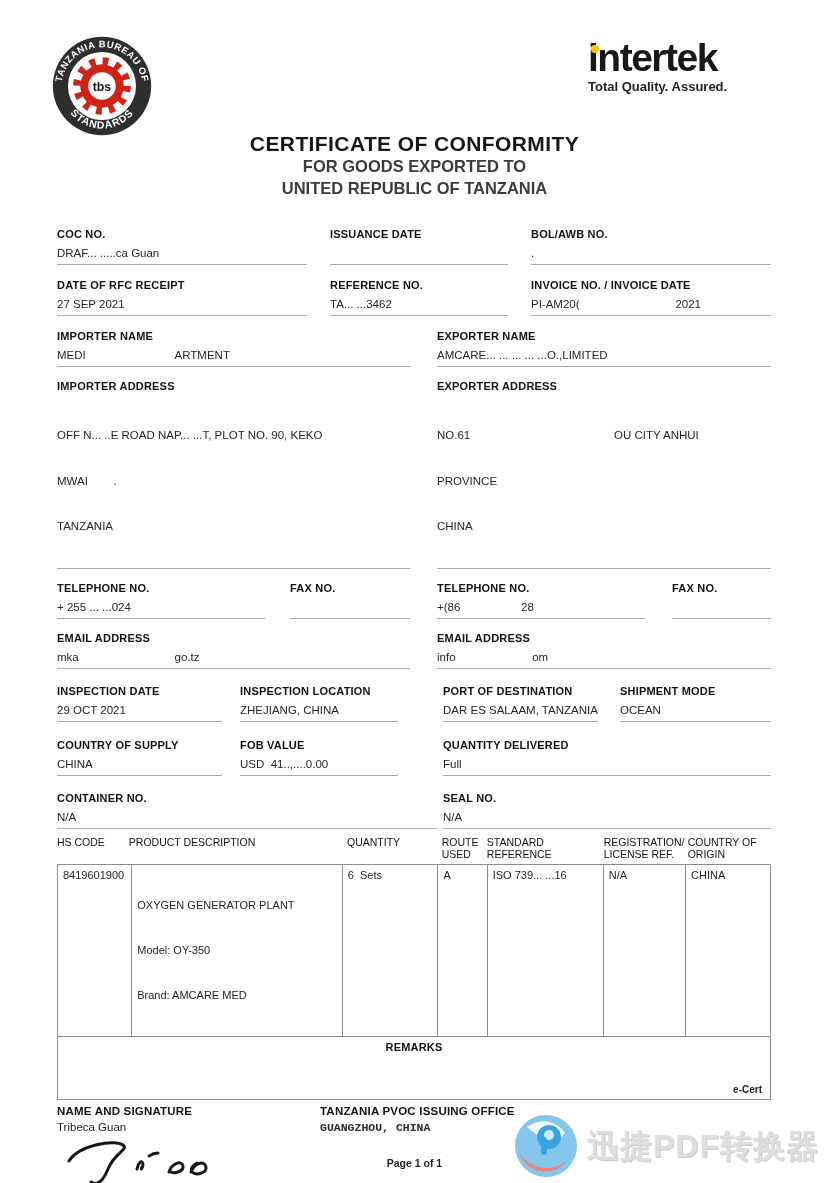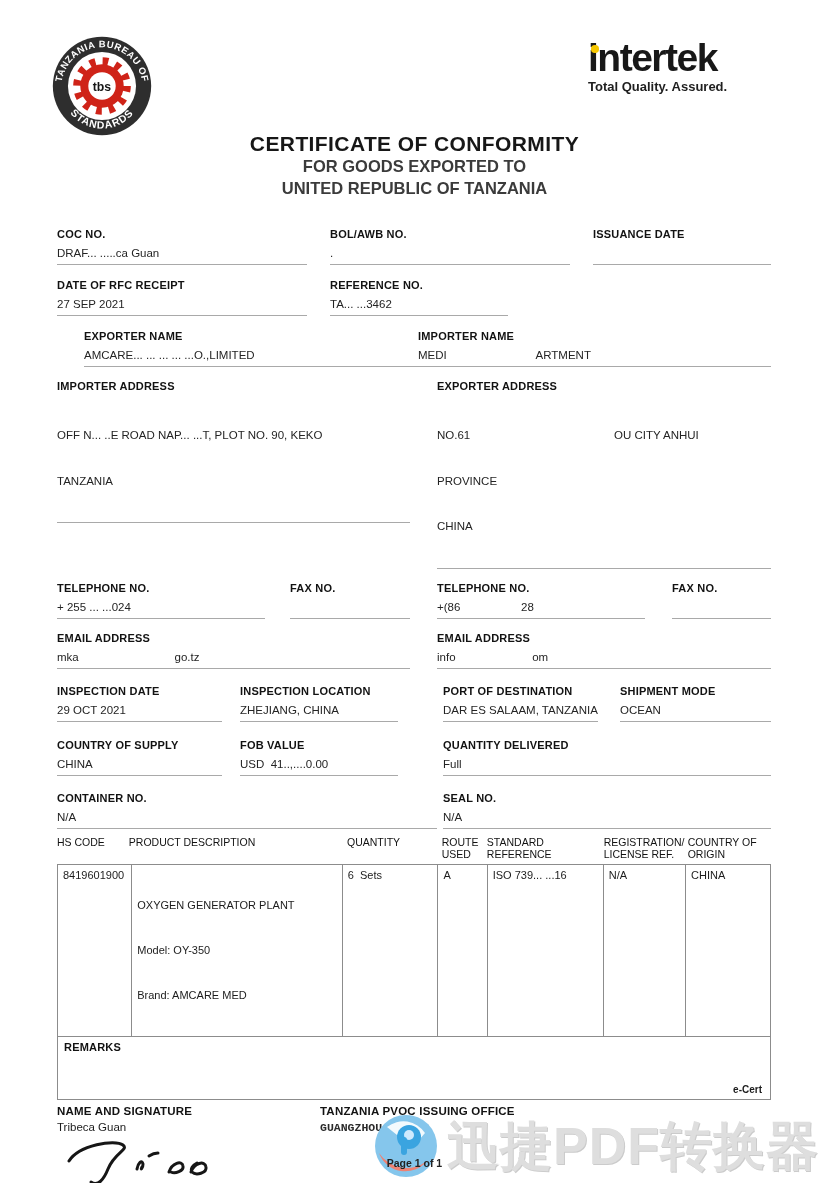--- a/index.html
+++ b/index.html
@@ -25,32 +25,32 @@
   .val{font-size:11.5px;color:#242424;margin-top:5px;padding-bottom:3px;min-height:15px;
     border-bottom:1.5px solid #a9a9a9;white-space:pre-wrap;line-height:15px;}
   .addr div{white-space:pre-wrap;line-height:15.5px;}
   
   .thead{display:flex;margin-top:6px;}
   .th{font-size:10.5px;font-weight:400;line-height:12px;padding:1px 4px 1px 0;color:#121212;}
   .trow{display:flex;border:1px solid #8c8c8c;min-height:52px;margin-top:3px;}
   .td{font-size:11px;line-height:15px;padding:3px 5px;border-right:1px solid #8c8c8c;white-space:pre-wrap;}
   .td:last-child{border-right:none;}
   .remarks{position:relative;border:1px solid #8c8c8c;margin-top:-1px;height:62px;}
-  .remarks .lab{padding:4px 6px;}
+  .remarks .lab{padding:4px 6px;text-align:center;}
   .ecert{position:absolute;right:8px;bottom:4px;font-size:10px;font-weight:700;}
   
   .sig-section{display:flex;margin-top:5px;height:98px;}
   .sig-left{width:263px;}
   .sig-name{font-size:11.5px;margin-top:3px;}
   .sig-svg{margin:4px 0 0 8px;}
   .office-val{font-size:11.5px;font-weight:700;margin-top:3px;color:#2a2a2a;font-family:Liberation Mono, monospace;}
   
   .page-num{position:absolute;left:0;right:0;bottom:14px;text-align:center;font-size:10.5px;font-weight:700;color:#222;}
   .watermark{position:absolute;right:10px;bottom:2px;display:flex;align-items:center;gap:8px;pointer-events:none;}
-  .wm-text{font-size:52px;font-weight:700;color:#dedede;text-shadow:1px 1px 0 #cbcbcb;letter-spacing:1px;line-height:70px;}
+  .wm-text{font-size:32px;font-weight:700;color:#dedede;text-shadow:1px 1px 0 #cbcbcb;letter-spacing:1px;line-height:70px;}
 </style>
 </head>
 <body>
 
 <div class="page">
 
   <div class="tbs-logo">
     <svg width="104" height="104" viewBox="0 0 110 110">
       <circle cx="55" cy="55" r="52" fill="#2e2e2e"></circle>
       <circle cx="55" cy="55" r="36" fill="#ffffff"></circle>
@@ -82,57 +82,62 @@
     <div class="title-sub">UNITED REPUBLIC OF TANZANIA</div>
   </div>
 
   <div class="content">
 
     <div class="row" style="margin-bottom:14px">
       <div class="f" style="width:250px">
         <div class="lab">COC NO.</div>
         <div class="val">DRAF... .....ca Guan</div>
       </div>
+      <div class="f" style="width:178px;margin-left:23px">
+        <div class="lab">ISSUANCE DATE</div>
+        <div class="val"></div>
+      </div>
       <div class="f" style="width:240px;margin-left:23px">
         <div class="lab">BOL/AWB NO.</div>
         <div class="val">.</div>
-      </div>
-      <div class="f" style="width:178px;margin-left:23px">
-        <div class="lab">ISSUANCE DATE</div>
-        <div class="val"></div>
       </div>
     </div>
 
     <div class="row" style="margin-bottom:14px">
       <div class="f" style="width:250px">
         <div class="lab">DATE OF RFC RECEIPT</div>
         <div class="val">27 SEP 2021</div>
       </div>
       <div class="f" style="width:178px;margin-left:23px">
         <div class="lab">REFERENCE NO.</div>
         <div class="val">TA... ...3462</div>
       </div>
+      <div class="f" style="width:240px;margin-left:23px">
+        <div class="lab">INVOICE NO. / INVOICE DATE</div>
+        <div class="val">PI-AM20(                              2021</div>
+      </div>
     </div>
 
     <div class="row" style="margin-bottom:13px">
+      <div class="f" style="width:353px">
+        <div class="lab">IMPORTER NAME</div>
+        <div class="val">MEDI                            ARTMENT</div>
+      </div>
       <div class="f" style="width:334px;margin-left:27px">
         <div class="lab">EXPORTER NAME</div>
         <div class="val">AMCARE... ... ... ... ...O.,LIMITED</div>
-      </div>
-      <div class="f" style="width:353px">
-        <div class="lab">IMPORTER NAME</div>
-        <div class="val">MEDI                            ARTMENT</div>
       </div>
     </div>
 
     <div class="row" style="margin-bottom:13px">
       <div class="f" style="width:353px">
         <div class="lab">IMPORTER ADDRESS</div>
         <div class="val addr">
           <div>OFF N... ..E ROAD NAP... ...T, PLOT NO. 90, KEKO</div>
+          <div>MWAI        .</div>
           <div>TANZANIA</div>
         </div>
       </div>
       <div class="f" style="width:334px;margin-left:27px">
         <div class="lab">EXPORTER ADDRESS</div>
         <div class="val addr">
           <div>NO.61                                             OU CITY ANHUI</div>
           <div>PROVINCE</div>
           <div>CHINA</div>
         </div>

